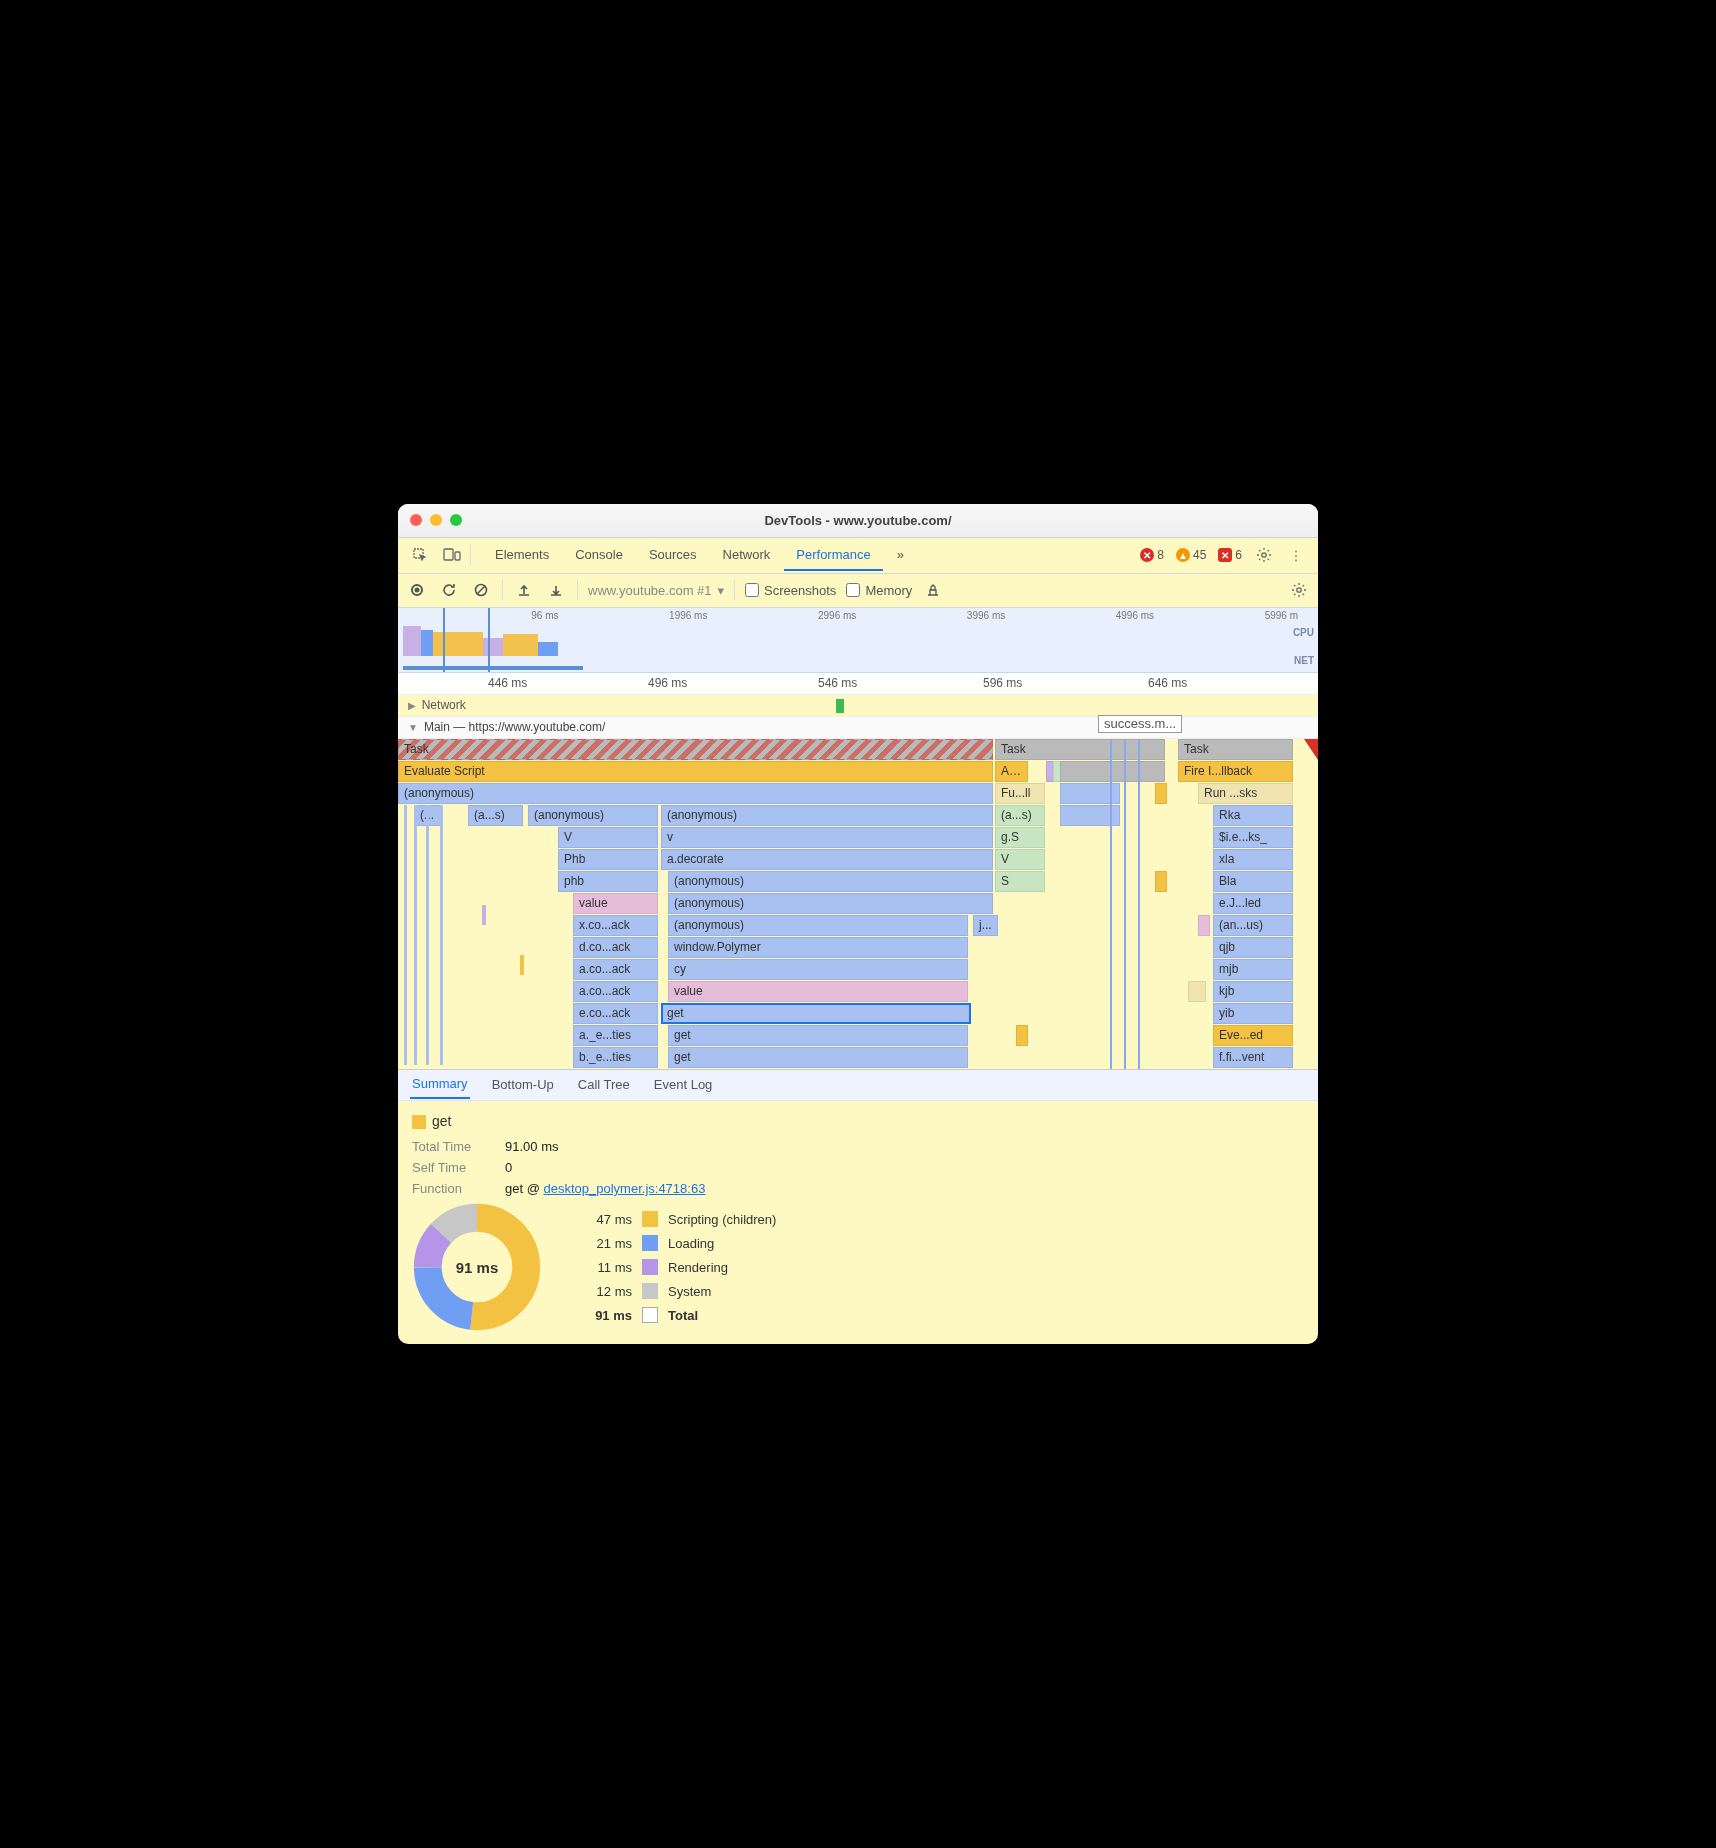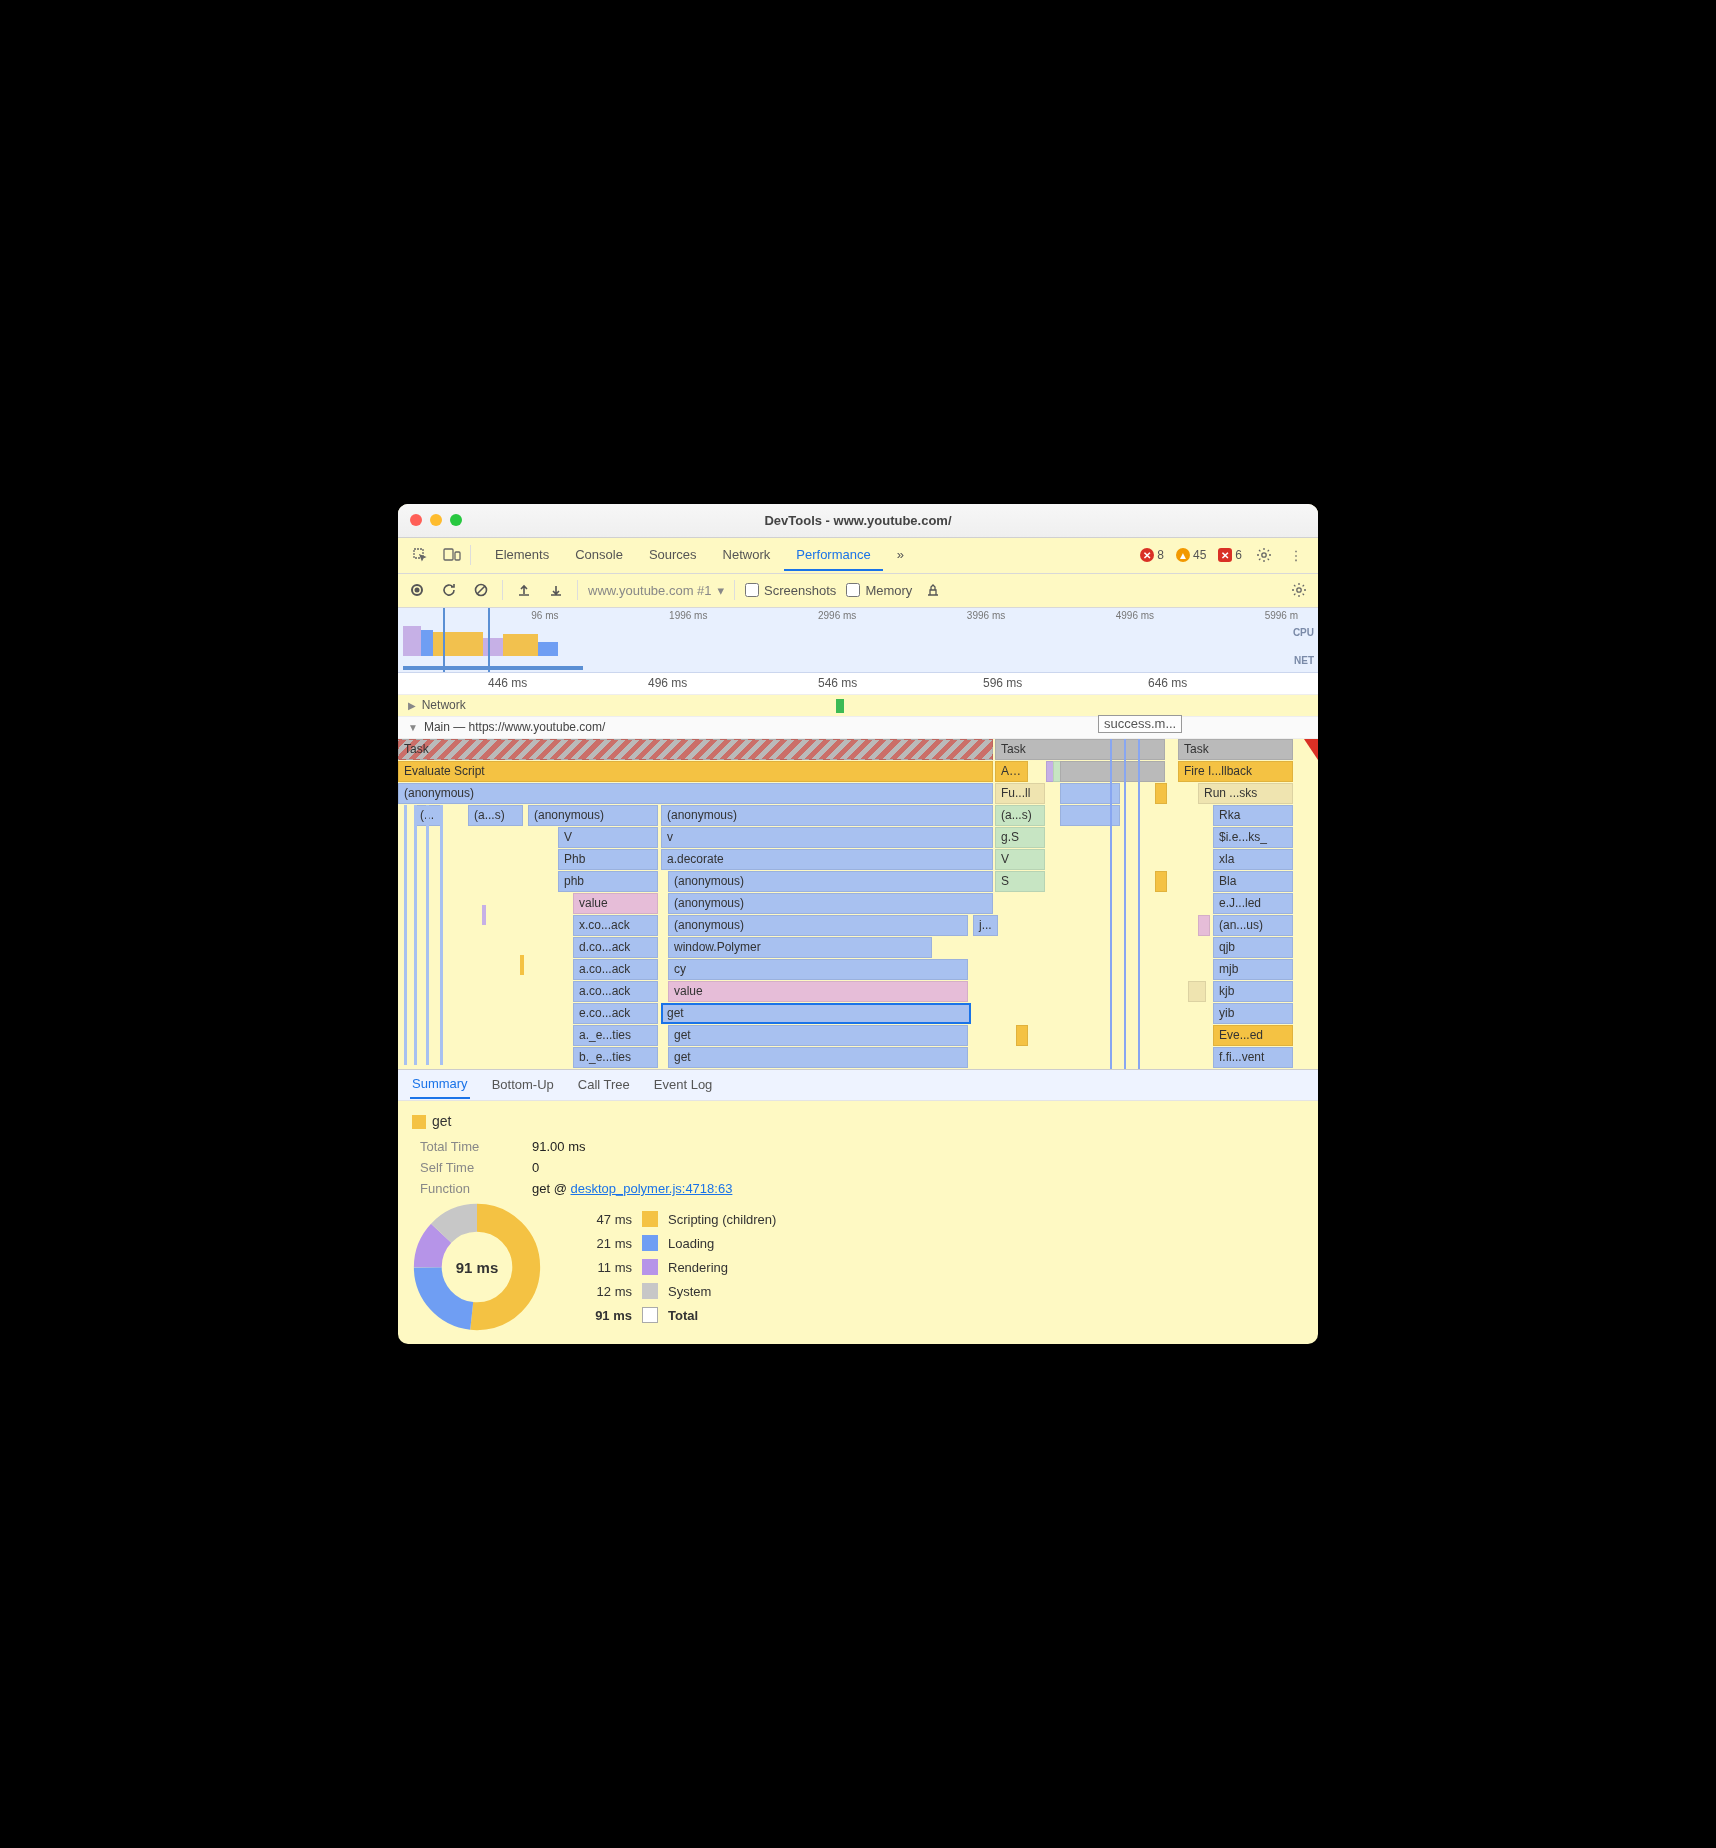--- a/index.html
+++ b/index.html
@@ -58,21 +58,21 @@
   .c-pink { background:#e6bdd8; }
   .c-sel { background:#a8c1f0; outline:2px solid #1a73e8; outline-offset:-2px; }
   .c-purple { background:#c6b0e6; }
   .c-dash { background:repeating-linear-gradient(90deg,#88a6f1 0 2px,transparent 2px 4px); }
 
   .detail-tabs { height:32px; border-top:1px solid #ccc; border-bottom:1px solid #e4e4e4; display:flex; align-items:center; gap:20px; padding:0 12px; font-size:13px; background:#eef3ff; }
   .dt { color:#555; cursor:pointer; padding:6px 2px; }
   .dt.active { color:#1a73e8; border-bottom:2px solid #1a73e8; }
 
   .details { padding:12px 14px; font-size:13px; color:#333; }
-  .drow { display:flex; gap:32px; margin:6px 8px; }
+  .drow { display:flex; gap:13px; margin:6px 0; }
   .dlabel { color:#888; min-width:80px; }
   .dval { color:#222; }
   .dlink { color:#1a73e8; text-decoration:underline; }
   .swatch { width:14px; height:14px; display:inline-block; background:#f4c243; margin-right:6px; vertical-align:middle; }
 
   .aggr-title { font-size:15px; margin:14px 0 10px; color:#333; }
   .aggr { display:flex; gap:40px; align-items:center; }
   .donut { position:relative; width:130px; height:130px; }
   .donut svg { transform:rotate(-90deg); }
   .donut-ctr { position:absolute; inset:0; display:flex; align-items:center; justify-content:center; font-weight:700; font-size:15px; }
@@ -313,21 +313,21 @@
     <div class="frow">
       <div class="fcell c-anon" style="left:175px;width:85px">x.co...ack</div>
       <div class="fcell c-anon" style="left:270px;width:300px">(anonymous)</div>
       <div class="fcell c-anon" style="left:575px;width:25px">j...</div>
       <div class="fcell c-pink" style="left:800px;width:10px"></div>
       <div class="fcell c-anon" style="left:815px;width:80px">(an...us)</div>
     </div>
 
     <div class="frow">
       <div class="fcell c-anon" style="left:175px;width:85px">d.co...ack</div>
-      <div class="fcell c-anon" style="left:270px;width:264px">window.Polymer</div>
+      <div class="fcell c-anon" style="left:270px;width:300px">window.Polymer</div>
       <div class="fcell c-anon" style="left:815px;width:80px">qjb</div>
     </div>
 
     <div class="frow">
       <div class="fcell c-anon" style="left:175px;width:85px">a.co...ack</div>
       <div class="fcell c-anon" style="left:270px;width:300px">cy</div>
       <div class="fcell c-anon" style="left:815px;width:80px">mjb</div>
     </div>
 
     <div class="frow">

